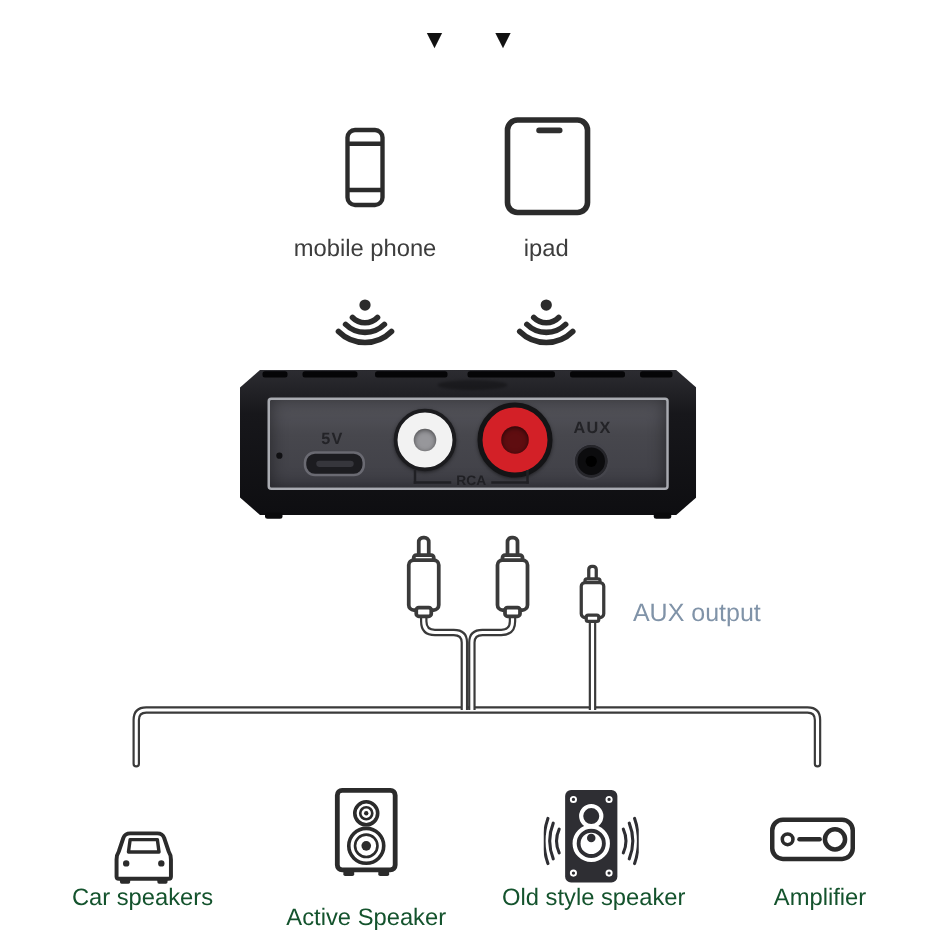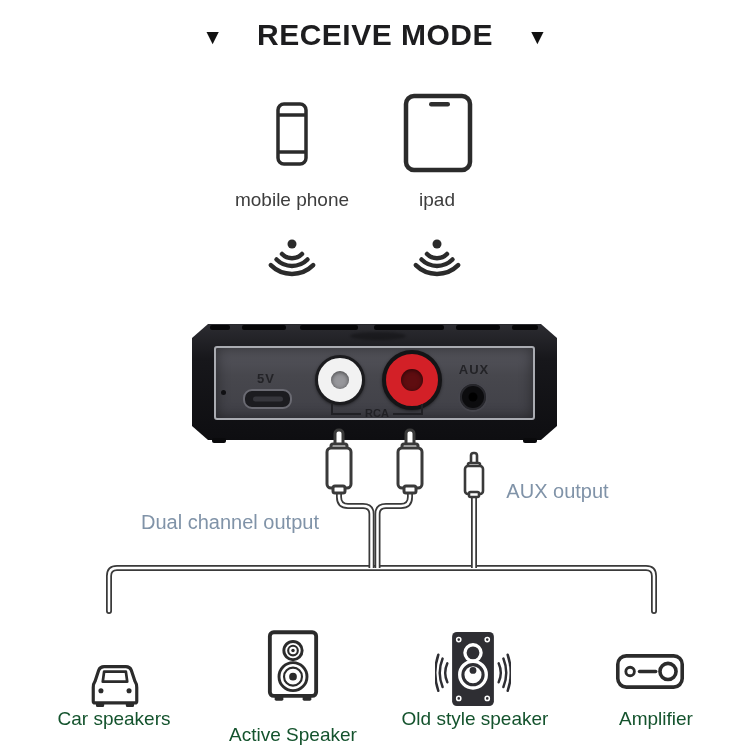--- a/index.html
+++ b/index.html
@@ -11,21 +11,21 @@
   .title-row{left:0;top:18px;width:750px;display:flex;justify-content:center;align-items:center;gap:34px;}
   .title-text{font-size:30px;font-weight:700;letter-spacing:.5px;color:#1d1d1f;}
   .title-arrow{font-size:21px;color:#111;line-height:1;padding-top:3px;}
 
   
   .src-label{font-size:19px;color:#3d3d3d;text-align:center;}
   .sink-label{font-size:19px;color:#14532d;text-align:center;}
   .out-label{font-size:20px;color:#8093a8;text-align:center;}
 
   
-  .device{left:192px;top:296px;width:365px;height:116px;margin-top:28px;}
+  .device{left:192px;top:296px;width:365px;height:116px;}
   .device-body{position:absolute;inset:0;
     background:linear-gradient(#2c2c31,#17171b 30%,#0e0e11);
     clip-path:polygon(16px 0,calc(100% - 16px) 0,100% 14px,100% calc(100% - 14px),calc(100% - 16px) 100%,16px 100%,0 calc(100% - 14px),0 14px);}
   .vent{position:absolute;top:1px;height:5px;background:#050507;border-radius:2px;}
   .logo-smudge{position:absolute;left:158px;top:8px;width:56px;height:8px;border-radius:50%;
     background:#000;opacity:.28;filter:blur(1px);}
   .panel{position:absolute;left:22px;right:22px;top:22px;bottom:20px;
     background:linear-gradient(#55555c,#47474d 40%,#404047);
     border:2px solid #a9abb1;border-radius:3px;box-shadow:inset 0 0 14px rgba(0,0,0,.45);}
   .led{position:absolute;left:5px;top:42px;width:5px;height:5px;border-radius:50%;background:#101013;}
@@ -55,21 +55,20 @@
 
   svg{display:block;}
 </style>
 </head>
 <body>
 
 <div class="stage">
 
   <div class="abs title-row">
     <span class="title-arrow">▼</span>
-    <span class="title-text">RECEIVE MODE</span>
     <span class="title-arrow">▼</span>
   </div>
 
   <div class="abs" style="left:275px;top:101px;">
     <svg width="34" height="66" viewBox="0 0 34 66" fill="none" stroke="#2b2b2b" stroke-width="3.5">
       <rect x="3" y="3" width="28" height="60" rx="6"></rect>
       <line x1="3" y1="14" x2="31" y2="14"></line>
       <line x1="3" y1="51" x2="31" y2="51"></line>
     </svg>
   </div>
@@ -168,21 +167,20 @@
     </g>
 
     <g fill="#ffffff" stroke="#3a3a3a" stroke-width="2.6">
       <rect x="471" y="453" width="6" height="13" rx="2.5"></rect>
       <rect x="468" y="463" width="12" height="5" rx="1.5"></rect>
       <rect x="465" y="466" width="18" height="28" rx="3"></rect>
       <rect x="469" y="492" width="10" height="5" rx="1.5"></rect>
     </g>
   </svg>
 
-  <div class="abs out-label" style="left:120px;top:511px;width:220px;">Dual channel output</div>
   <div class="abs out-label" style="left:460px;top:480px;width:195px;">AUX output</div>
 
   <div class="abs" style="left:86px;top:656px;">
     <svg width="58" height="54" viewBox="0 0 64 54">
       <path d="M 8 47 L 8 32 Q 8 28 10 25 L 14 13 Q 15.5 9 20 9 L 44 9 Q 48.5 9 50 13 L 54 25 Q 56 28 56 32 L 56 47 Q 56 49 54 49 L 10 49 Q 8 49 8 47 Z" fill="none" stroke="#2b2b2b" stroke-width="3.5" stroke-linejoin="round"></path>
       <path d="M 20 14.5 L 44 14.5 L 45.5 25.5 L 18.5 25.5 Z" fill="none" stroke="#2b2b2b" stroke-width="3" stroke-linejoin="round"></path>
       <circle cx="16.5" cy="35.5" r="2.8" fill="#2b2b2b"></circle>
       <circle cx="47.5" cy="35.5" r="2.8" fill="#2b2b2b"></circle>
       <rect x="11" y="49" width="9" height="4.5" rx="1.5" fill="#2b2b2b"></rect>
       <rect x="44" y="49" width="9" height="4.5" rx="1.5" fill="#2b2b2b"></rect>

